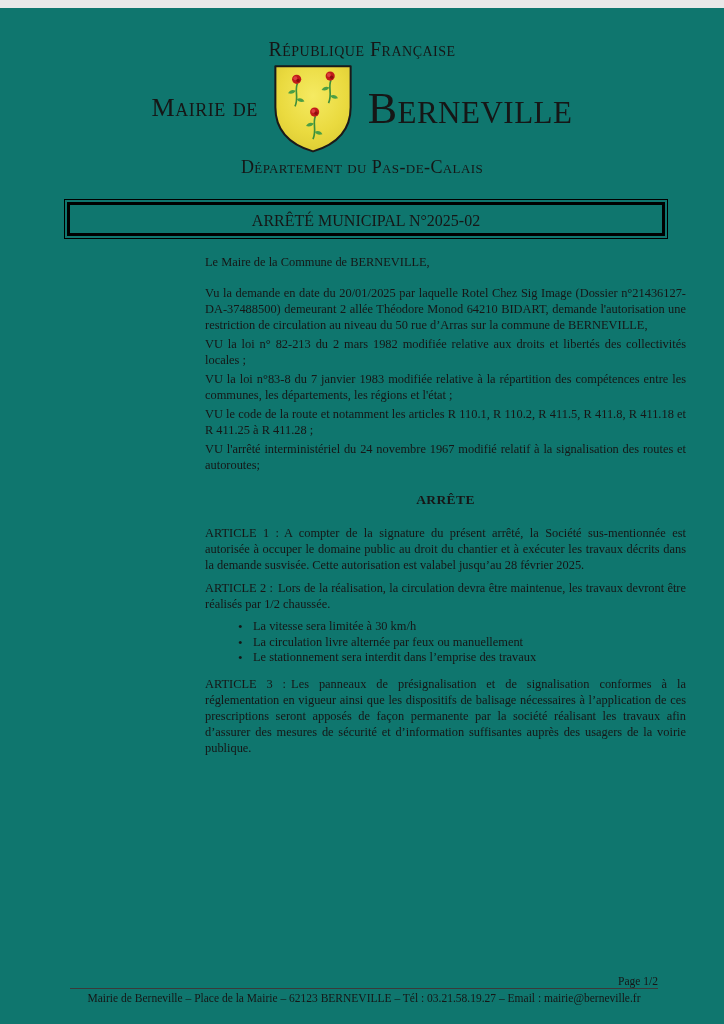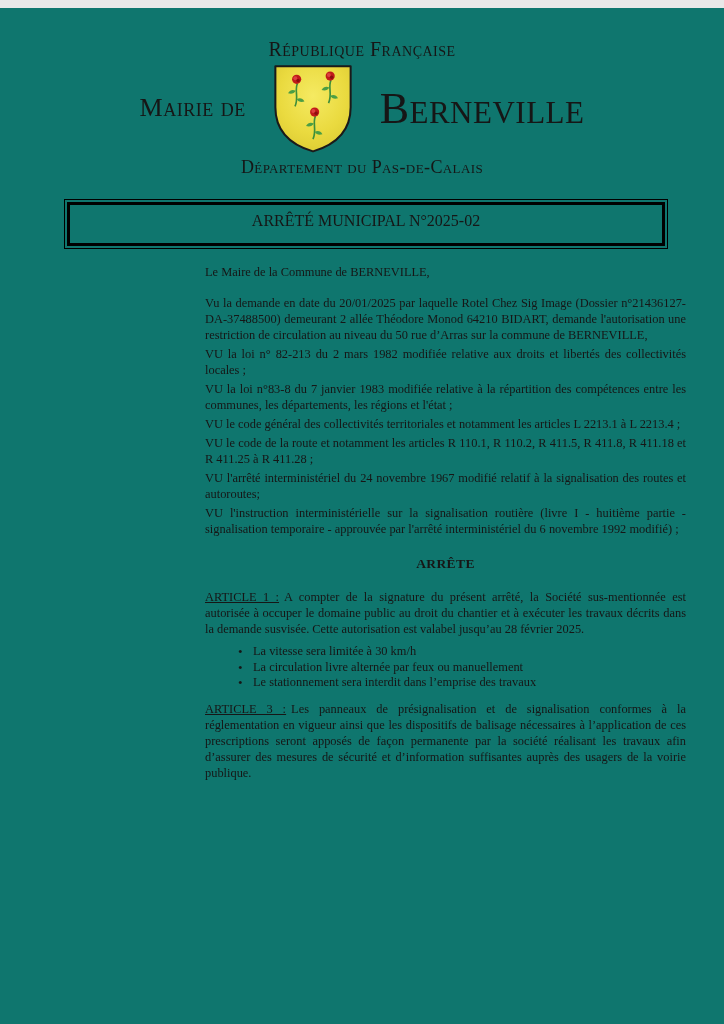--- a/index.html
+++ b/index.html
@@ -19,41 +19,41 @@
     padding-top:30px;
     text-align:center;
     font-size:20px;
     letter-spacing:.5px;
   }
   .brand-row{
     margin-top:2px;
     display:flex;
     justify-content:center;
     align-items:center;
-    gap:18px;
+    gap:6px;
   }
   .mairie-de{font-size:26px;letter-spacing:.5px;}
   .shield{width:98px;height:90px;display:block;}
   .commune-name{font-size:44px;letter-spacing:.5px;}
   .departement{
     margin-top:4px;
     text-align:center;
     font-size:18px;
     letter-spacing:.4px;
   }
 
   
   .title-box-outer{
     margin:21px 56px 0 64px;
     border:1px solid #000;
     padding:2px;
   }
   .title-box-inner{
     border:3px solid #000;
-    padding:5px 14px 11px;
+    padding:5px 14px 1px;
     text-align:center;
     font-size:16px;
     line-height:22px;
   }
 
   
   .doc-body{
     margin:15px 38px 0 205px;
     font-size:12.4px;
     line-height:16px;
@@ -62,21 +62,21 @@
   .salutation{margin:0 0 15px 0;}
   p.vu{margin:0 0 3px 0;}
   .arrete-heading{
     margin:19px 0 17px 0;
     text-align:center;
     font-weight:bold;
     font-size:13.5px;
     letter-spacing:.4px;
   }
   p.article{margin:0 0 7px 0;}
-  .article-label{text-decoration:underline;margin-right:5px;}
+  .article-label{margin-right:5px;}
   .prescriptions{margin:3px 0 10px 0;}
   .prescriptions-intro{margin:0;}
   ul.prescription-list{
     margin:0;padding:0;list-style:none;
   }
   ul.prescription-list li{
     position:relative;
     padding-left:48px;
     line-height:15.5px;
   }
@@ -143,39 +143,45 @@
       <div>ARRÊTÉ MUNICIPAL N°2025-02</div>
     </div>
   </div>
 
   <div class="doc-body">
     <p class="salutation">Le Maire de la Commune de BERNEVILLE,</p>
 
     <p class="vu">Vu la demande en date du 20/01/2025 par laquelle Rotel Chez Sig Image (Dossier n°21436127-DA-37488500) demeurant 2 allée Théodore Monod 64210 BIDART, demande l'autorisation une restriction de circulation au niveau du 50 rue d’Arras sur la commune de BERNEVILLE,</p>
     <p class="vu">VU la loi n° 82-213 du 2 mars 1982 modifiée relative aux droits et libertés des collectivités locales ;</p>
     <p class="vu">VU la loi n°83-8 du 7 janvier 1983 modifiée relative à la répartition des compétences entre les communes, les départements, les régions et l'état ;</p>
-    <p class="vu">VU le code général des collectivités territoriales et notamment les articles L 2213.1 à L 2213.4 ;</p>
     <p class="vu">VU le code de la route et notamment les articles R 110.1, R 110.2, R 411.5, R 411.8, R 411.18 et R 411.25 à R 411.28 ;</p>
     <p class="vu">VU l'arrêté interministériel du 24 novembre 1967 modifié relatif à la signalisation des routes et autoroutes;</p>
-    <p class="vu">VU l'instruction interministérielle sur la signalisation routière (livre I - huitième partie - signalisation temporaire - approuvée par l'arrêté interministériel du 6 novembre 1992 modifié) ;</p>
 
     <div class="arrete-heading">ARRÊTE</div>
 
     <p class="article">
       <span class="article-label">ARTICLE 1 :</span><span>A compter de la signature du présent arrêté, la Société sus-mentionnée est autorisée à occuper le domaine public au droit du chantier et à exécuter les travaux décrits dans la demande susvisée. Cette autorisation est valabel jusqu’au 28 février 2025.</span>
     </p>
 
+    <p class="article">
+      <span class="article-label">ARTICLE 2 :</span><span>Lors de la réalisation, la circulation devra être maintenue, les travaux devront être réalisés par 1/2 chaussée.</span>
+    </p>
 
     <div class="prescriptions">
       <ul class="prescription-list">
         <li>La vitesse sera limitée à 30 km/h</li>
         <li>La circulation livre alternée par feux ou manuellement</li>
         <li>Le stationnement sera interdit dans l’emprise des travaux</li>
       </ul>
     </div>
 
     <p class="article">
       <span class="article-label">ARTICLE 3 :</span><span>Les panneaux de présignalisation et de signalisation conformes à la réglementation en vigueur ainsi que les dispositifs de balisage nécessaires à l’application de ces prescriptions seront apposés de façon permanente par la société réalisant les travaux afin d’assurer des mesures de sécurité et d’information suffisantes auprès des usagers de la voirie publique.</span>
     </p>
   </div>
 
+  <div class="footer">
+    <div class="page-num">Page 1/2</div>
+    <hr class="footer-rule">
+    <div class="contact">Mairie de Berneville – Place de la Mairie – 62123 BERNEVILLE – Tél : 03.21.58.19.27 – Email : mairie@berneville.fr</div>
+  </div>
 
 </div>
 
 </body></html>

